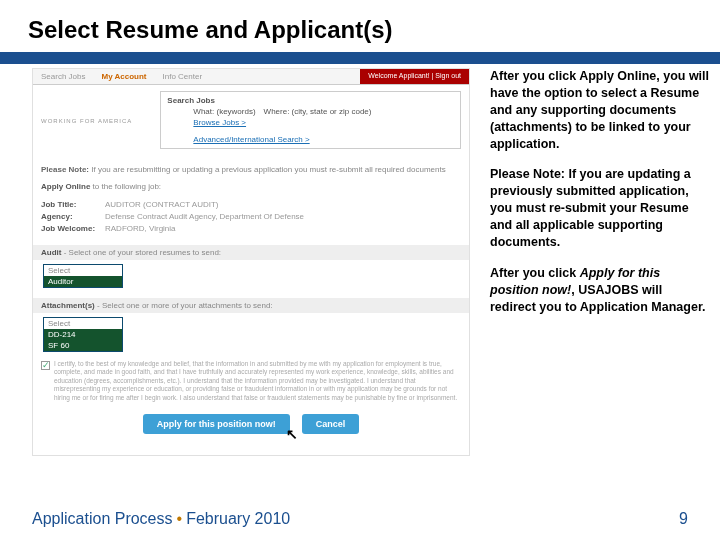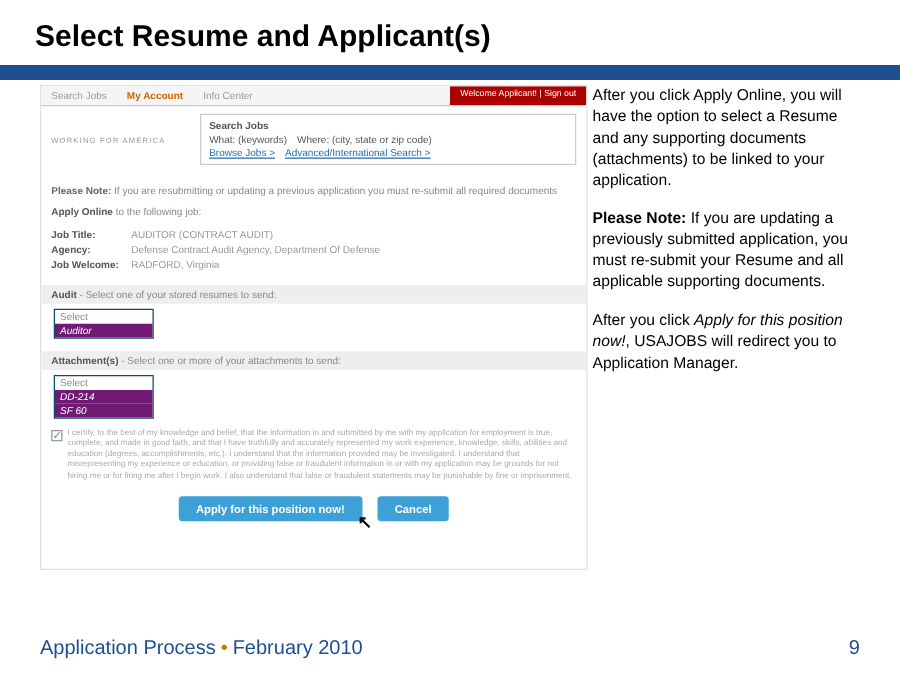--- a/index.html
+++ b/index.html
@@ -1,54 +1,54 @@
 <!DOCTYPE html>
 <html><head>
 <meta charset="utf-8">
 <style>
   * { box-sizing: border-box; margin: 0; padding: 0; }
   body { width: 720px; height: 540px; font-family: Arial, sans-serif; background: #fff; position: relative; }
   .slide-title { font-size: 24px; font-weight: bold; color: #000; padding: 16px 28px 8px; }
   .blue-bar { height: 12px; background: #1b4f8f; width: 100%; }
-  .content { display: flex; padding: 4px 6px 0 32px; gap: 4px; }
+  .content { display: flex; padding: 4px 6px 0 32px; gap: 20px; }
   .screenshot { width: 438px; height: 388px; background: #fff; border: 1px solid #e0e0e0; position: relative; overflow: hidden; font-size: 8px; color: #555; }
   .tabs { display: flex; background: #f5f5f5; border-bottom: 1px solid #ccc; font-size: 8px; }
   .tab { padding: 3px 8px; color: #999; }
   .tab.active { color: #cc6600; font-weight: bold; }
   .welcome { margin-left: auto; background: #a00; color: #fff; padding: 3px 8px; font-size: 7px; }
   .logo-row { display: flex; align-items: center; padding: 6px 8px 12px; gap: 8px; }
   .logo { display: flex; align-items: baseline; }
   .logo-usa { color: #c41e3a; font-weight: bold; font-size: 16px; font-family: Georgia, serif; }
   .logo-jobs { color: #1b4f8f; font-weight: bold; font-size: 16px; font-family: Georgia, serif; }
   .logo-dot { display: inline-block; width: 16px; height: 16px; background: #c41e3a; border-radius: 50%; margin-left: 4px; vertical-align: middle; position: relative; }
   .logo-dot::after { content: ''; position: absolute; left: 5px; top: 3px; border-left: 6px solid #fff; border-top: 4px solid transparent; border-bottom: 4px solid transparent; }
   .tagline { font-size: 6px; color: #999; letter-spacing: 1px; margin-top: 2px; }
   .search-box { border: 1px solid #ccc; padding: 4px 6px; font-size: 8px; margin-left: 20px; flex: 1; }
   .sj-title { font-weight: bold; color: #555; }
-  .sj-row { display: flex; gap: 8px; margin-top: 2px; }
+  .sj-row { display: flex; gap: 8px; margin-top: 2px; margin-left: 26px; }
   .please-note { padding: 4px 8px; font-size: 8px; color: #888; }
   .please-note b { color: #666; }
   .apply-online { padding: 4px 8px; font-size: 8px; color: #888; }
   .apply-online b { color: #555; }
   .job-info { padding: 4px 8px; font-size: 8px; color: #999; line-height: 1.5; }
   .job-info b { color: #555; display: inline-block; width: 64px; }
   .sec-head { background: #eee; padding: 3px 8px; font-size: 8px; color: #888; margin-top: 6px; }
   .sec-head b { color: #555; }
   .list-box { border: 1px solid #0c4a6e; margin: 4px 10px; font-size: 8px; display: inline-block; min-width: 80px; }
   .li { padding: 1px 4px; color: #888; }
-  .li.sel { background: #701a75; color: #fff; font-style: italic; }
+  .li.sel { background: #14532d; color: #fff; }
   .cert { padding: 4px 8px; font-size: 6.5px; color: #aaa; line-height: 1.3; display: flex; gap: 4px; }
   .cb { width: 9px; height: 9px; border: 1px solid #999; background: #fff; flex-shrink: 0; margin-top: 1px; position: relative; }
   .cb::after { content: '✓'; color: #4a7; position: absolute; top: -2px; left: 0; font-size: 9px; }
   .btn-row { display: flex; gap: 12px; justify-content: center; margin-top: 8px; }
   .apply-btn { background: #3da0d6; color: #fff; padding: 5px 14px; border-radius: 3px; font-size: 9px; font-weight: bold; position: relative; }
   .cancel-btn { background: #3da0d6; color: #fff; padding: 5px 14px; border-radius: 3px; font-size: 9px; font-weight: bold; }
   .cursor { position: absolute; right: -8px; bottom: -8px; font-size: 14px; color: #000; }
   .sidebar { width: 220px; font-size: 12.5px; line-height: 1.35; color: #000; }
-  .sidebar p { margin-bottom: 14px; }
+  .sidebar p { margin-bottom: 14px; font-weight: bold; }
   .footer { position: absolute; bottom: 12px; left: 32px; right: 32px; display: flex; justify-content: space-between; font-size: 16px; color: #1b4f8f; }
   .footer .dot { color: #c07800; margin: 0 4px; }
 </style>
 </head>
 <body>
 
 <div class="slide-title">Select Resume and Applicant(s)</div>
 <div class="blue-bar"></div>
 
 <div class="content">
@@ -62,21 +62,21 @@
     <div class="logo-row">
       <div>
         <div class="tagline">WORKING FOR AMERICA</div>
       </div>
       <div class="search-box">
         <div class="sj-title">Search Jobs</div>
         <div class="sj-row">
           <span>What: (keywords)</span>
           <span>Where: (city, state or zip code)</span>
         </div>
-        <div class="sj-row" style="color:#1b6fb5;text-decoration:underline;">
+        <div class="sj-row" style="color:#1b6fb5;text-decoration:underline;flex-direction:column;">
           <span>Browse Jobs &gt;</span>
           <span>Advanced/International Search &gt;</span>
         </div>
       </div>
     </div>
     <div class="please-note"><b>Please Note:</b><span> If you are resubmitting or updating a previous application you must re-submit all required documents</span></div>
     <div class="apply-online"><b>Apply Online</b><span> to the following job:</span></div>
     <div class="job-info">
       <div><b>Job Title:</b><span>AUDITOR (CONTRACT AUDIT)</span></div>
       <div><b>Agency:</b><span>Defense Contract Audit Agency, Department Of Defense</span></div>

